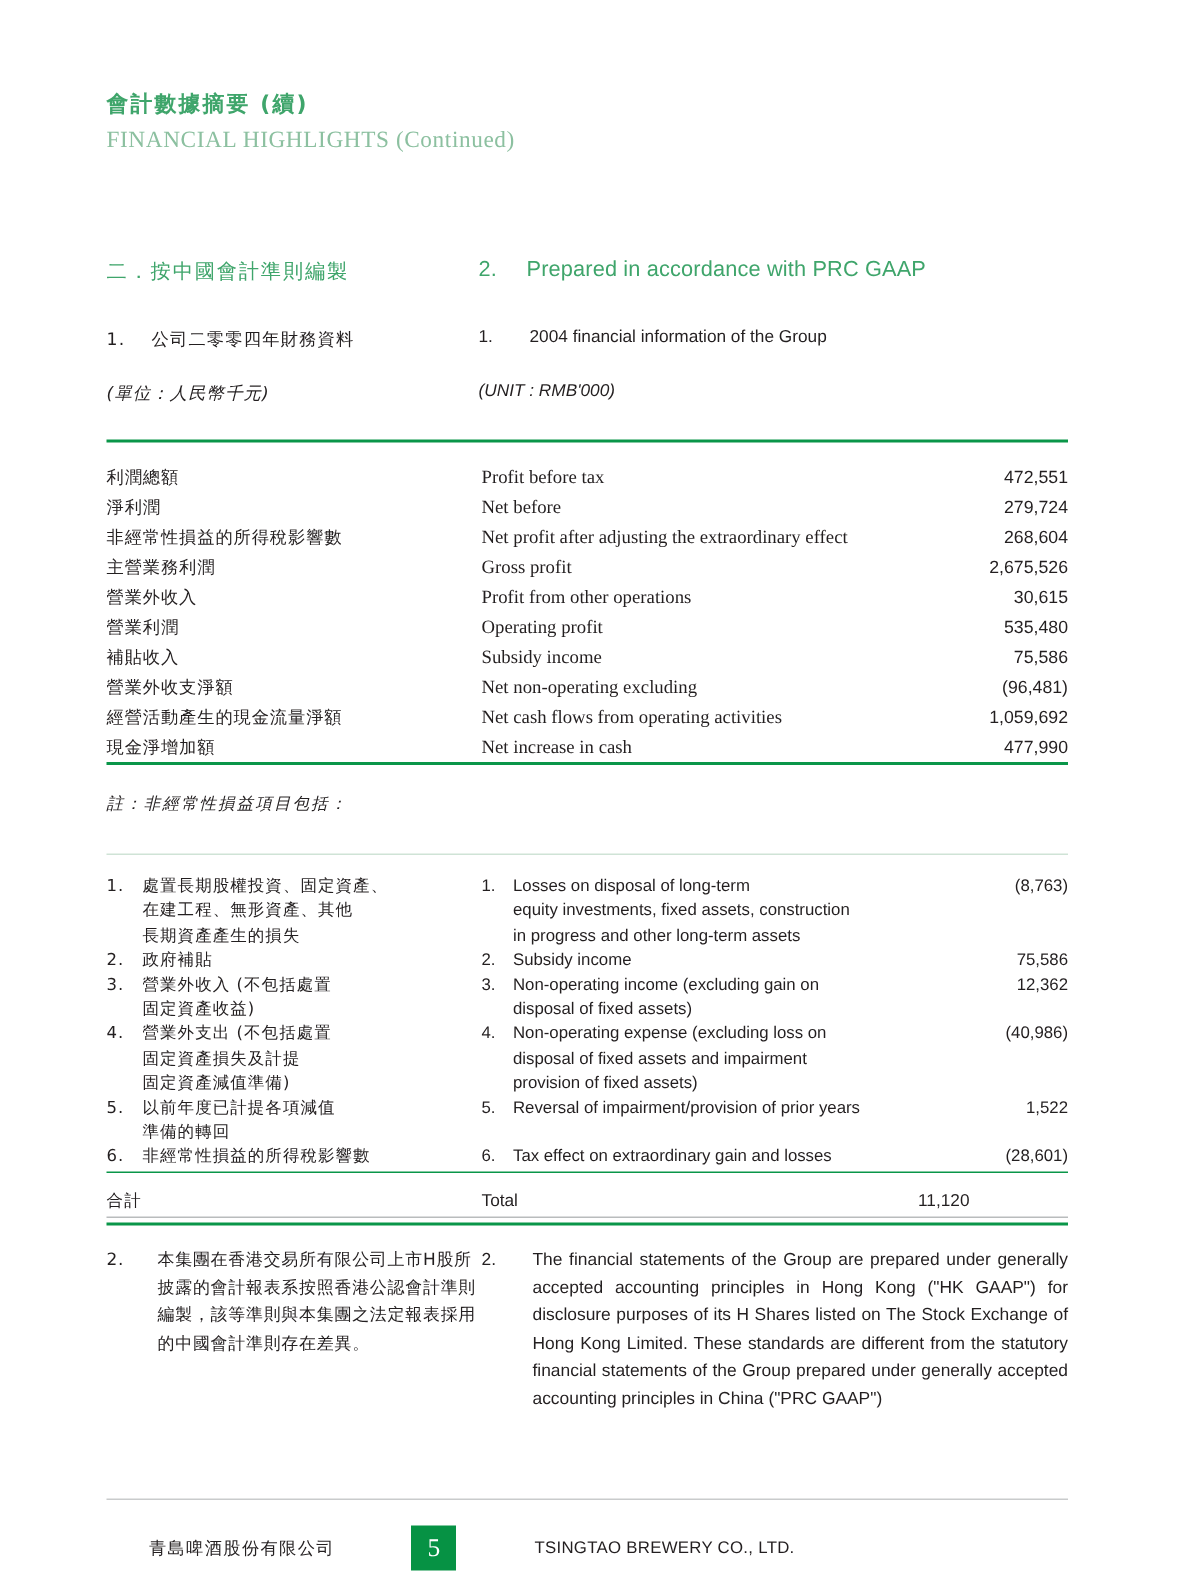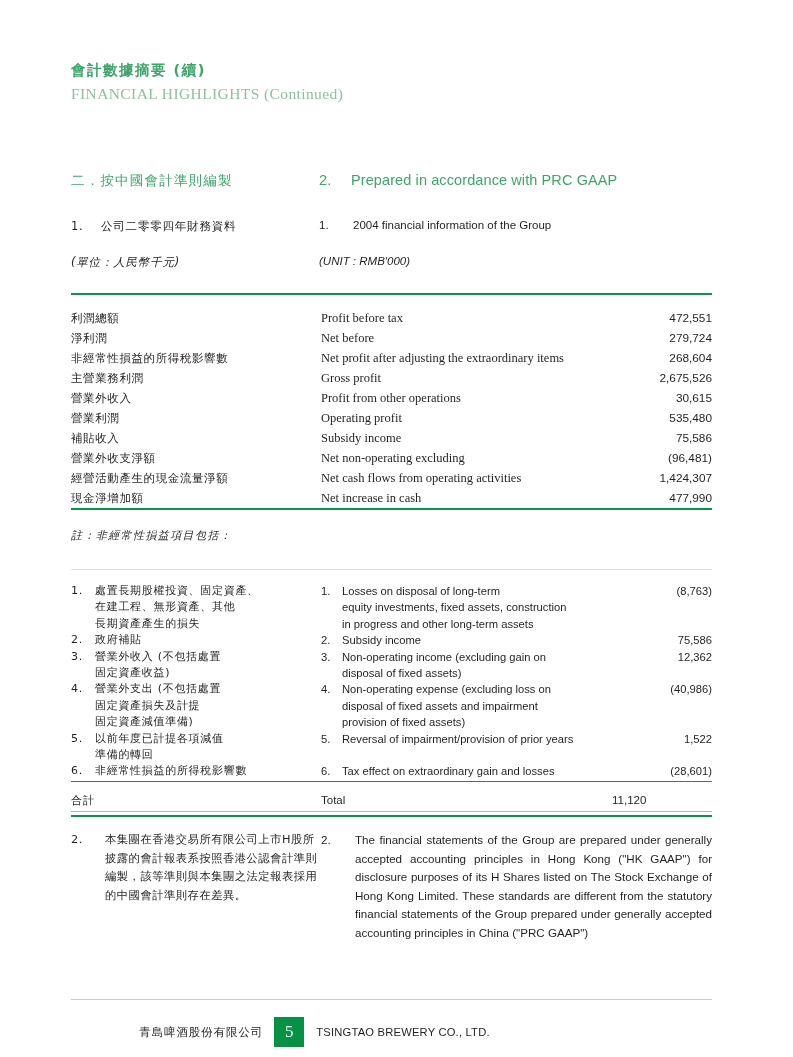--- a/index.html
+++ b/index.html
@@ -318,20 +318,21 @@
     background: #c9cbcc;
   }
   .footer {
     position: absolute;
     left: 0px;
     top: 1017px;
     width: 629px;
     display: flex;
     justify-content: center;
     align-items: center;
+    gap: 40px;
   }
   .footer-cn {
     font-family: "DejaVu Sans", sans-serif;
     font-size: 11.5px;
     letter-spacing: 0.9px;
     margin-right: 11px;
     white-space: nowrap;
   }
   .page-badge {
     width: 30px;
@@ -395,21 +396,21 @@
         <div class="fin-en">Profit before tax</div>
         <div class="fin-val">472,551</div>
       </div>
       <div class="fin-row">
         <div class="fin-cn">淨利潤</div>
         <div class="fin-en">Net before</div>
         <div class="fin-val">279,724</div>
       </div>
       <div class="fin-row">
         <div class="fin-cn">非經常性損益的所得稅影響數</div>
-        <div class="fin-en">Net profit after adjusting the extraordinary items</div>
+        <div class="fin-en">Net profit after adjusting the extraordinary effect</div>
         <div class="fin-val">268,604</div>
       </div>
       <div class="fin-row">
         <div class="fin-cn">主營業務利潤</div>
         <div class="fin-en">Gross profit</div>
         <div class="fin-val">2,675,526</div>
       </div>
       <div class="fin-row">
         <div class="fin-cn">營業外收入</div>
         <div class="fin-en">Profit from other operations</div>
@@ -426,21 +427,21 @@
         <div class="fin-val">75,586</div>
       </div>
       <div class="fin-row">
         <div class="fin-cn">營業外收支淨額</div>
         <div class="fin-en">Net non-operating excluding</div>
         <div class="fin-val">(96,481)</div>
       </div>
       <div class="fin-row">
         <div class="fin-cn">經營活動產生的現金流量淨額</div>
         <div class="fin-en">Net cash flows from operating activities</div>
-        <div class="fin-val">1,424,307</div>
+        <div class="fin-val">1,059,692</div>
       </div>
       <div class="fin-row">
         <div class="fin-cn">現金淨增加額</div>
         <div class="fin-en">Net increase in cash</div>
         <div class="fin-val">477,990</div>
       </div>
     </div>
 
   <div class="rule-green" style="top:508px;"></div>
 

